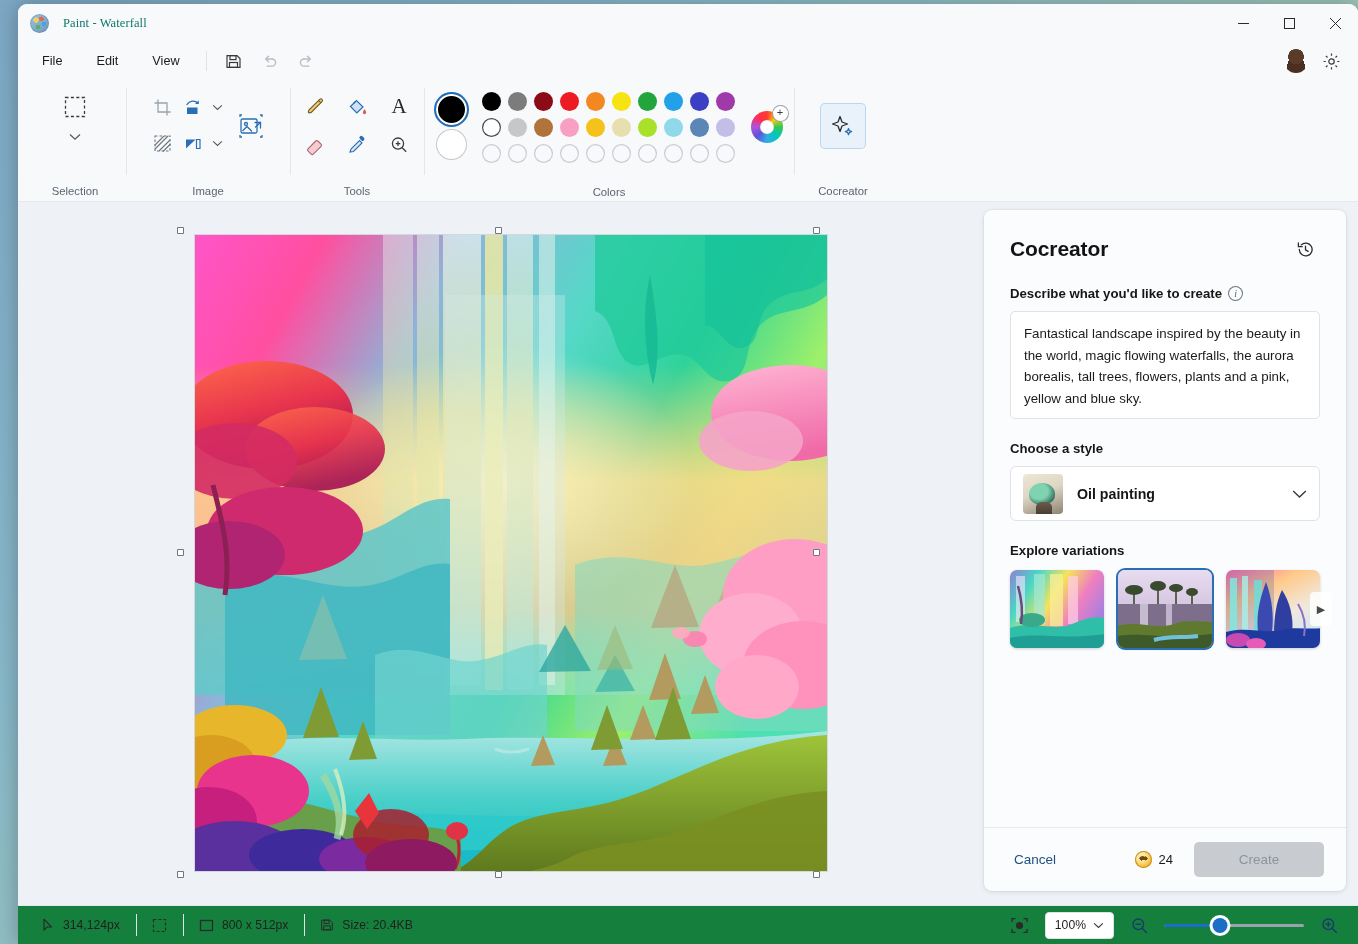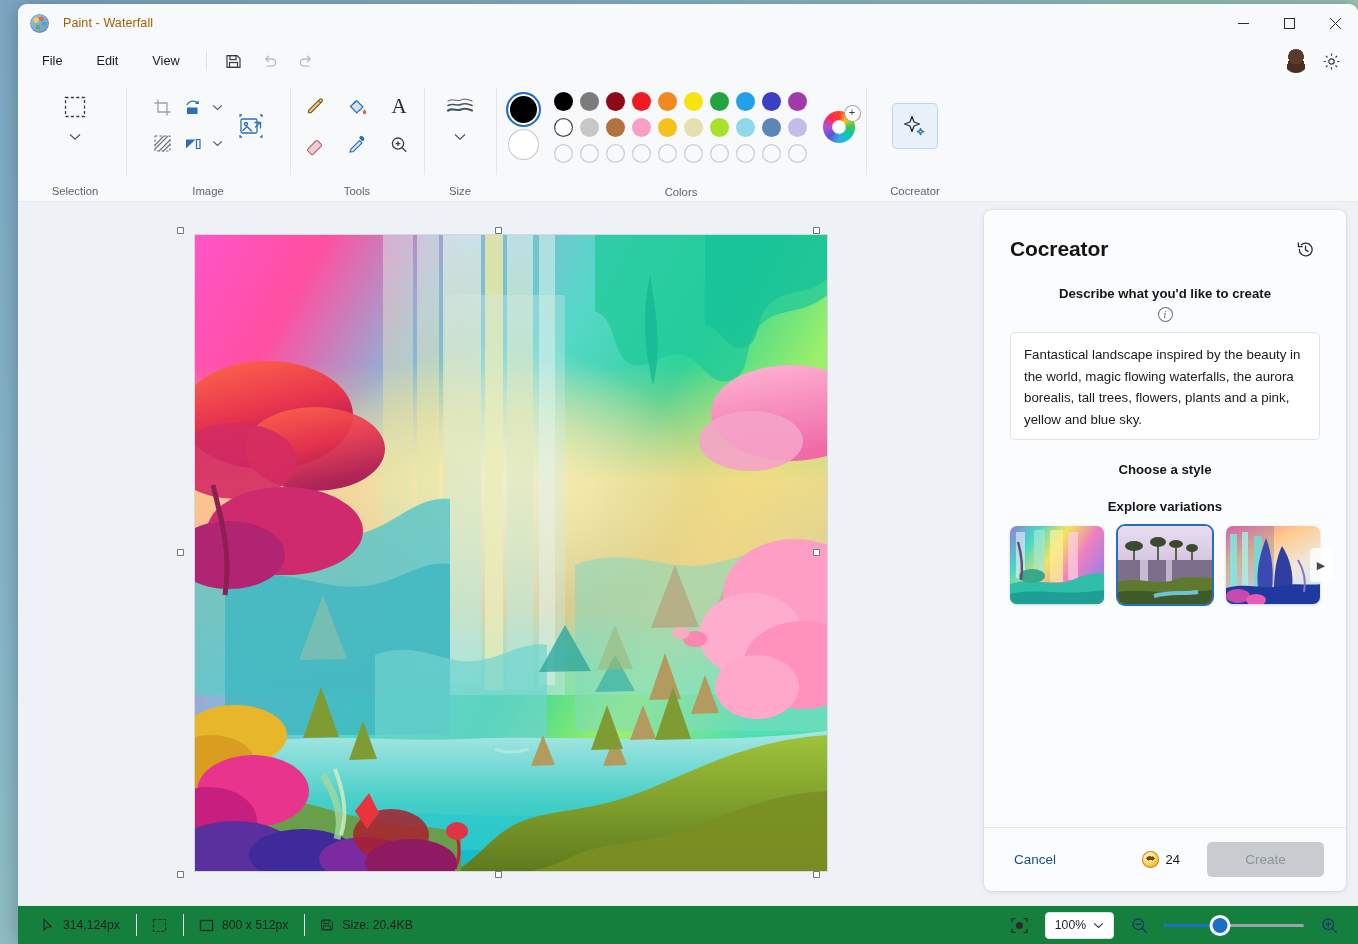--- a/index.html
+++ b/index.html
@@ -33,21 +33,21 @@
     width: 19px; height: 19px; margin-right: 14px;
     border-radius: 50%;
     background:
       radial-gradient(circle at 32% 32%, #f0d060 0 14%, transparent 15%),
       radial-gradient(circle at 60% 26%, #e06b4a 0 13%, transparent 14%),
       radial-gradient(circle at 74% 52%, #4aa3d8 0 13%, transparent 14%),
       radial-gradient(circle at 42% 68%, #53b56a 0 13%, transparent 14%),
       linear-gradient(140deg, #9fc3e0, #6d97bb);
     box-shadow: inset 0 0 0 1px rgba(0,0,0,.12);
   }
-  .title-text { font-size: 12.5px; color: #a16207; letter-spacing: .1px; }
+  .title-text { font-size: 12.5px; color: #0f766e; letter-spacing: .1px; font-family: Liberation Serif, serif; }
   .win-controls { position: absolute; right: 0; top: 0; display: flex; height: 38px; }
   .win-btn {
     width: 46px; height: 38px; display: flex; align-items: center; justify-content: center;
     color: #2a2a2a; cursor: default;
   }
 
   
   .menubar {
     height: 38px; flex: 0 0 38px;
     display: flex; align-items: center; gap: 2px;
@@ -151,21 +151,21 @@
     margin: 8px 12px 14px 0;
     background: #fafcfd; border-radius: 8px;
     box-shadow: 0 1px 5px rgba(0,0,0,.10), 0 0 0 1px #e7ebef;
     display: flex; flex-direction: column;
     position: relative;
   }
   .cc-scroll { flex: 1; padding: 24px 26px 0; overflow: hidden; }
   .cc-head { display: flex; align-items: center; justify-content: space-between; }
   .cc-title { font-size: 21px; font-weight: 600; color: #131313; letter-spacing: -.1px; }
   .hist-btn { width: 30px; height: 30px; display:flex;align-items:center;justify-content:center; border-radius:4px; color:#2b2b2b; cursor:default;}
-  .cc-label { font-size: 13.2px; font-weight: 600; color: #161616; margin-top: 22px; display: flex; align-items: center; gap: 6px; flex-direction: column; }
+  .cc-label { font-size: 13.2px; font-weight: 600; color: #161616; margin-top: 22px; display: flex; align-items: center; gap: 6px; }
   .info-icon {
     width: 15px; height: 15px; border-radius: 50%; box-shadow: inset 0 0 0 1px #6a737c;
     font-size: 10px; line-height: 15px; text-align: center; color: #5a636c; font-weight: 400; font-style: italic;
     font-family: "Liberation Serif", serif;
   }
   .prompt-box {
     margin-top: 10px; background: #fff; border: 1px solid #dfe3e7; border-radius: 5px;
     padding: 11px 13px; font-size: 13.3px; line-height: 21.5px; color: #1b1b1b;
     height: 108px; overflow: hidden; cursor: text;
   }
@@ -195,36 +195,36 @@
   .var-thumb.selected { box-shadow: 0 0 0 2px #2a6fb5, 0 1px 3px rgba(0,0,0,.2); }
   .var-arrow {
     position: absolute; right: -12px; top: 50%; transform: translateY(-50%);
     width: 22px; height: 34px; border-radius: 4px;
     background: rgba(255,255,255,.82);
     display: flex; align-items: center; justify-content: center;
     font-size: 11px; color: #4a4a4a; cursor: default;
   }
   .cc-foot {
     flex: 0 0 64px; display: flex; align-items: center; padding: 0 22px;
-    border-top: 1px solid #e8ebee; 
+    border-top: 1px solid #e8ebee; gap: 14px;
   }
   .cancel-link { font-size: 13.5px; color: #1f4f82; cursor: default; padding: 6px 8px; border-radius: 4px; }
   .credits { margin-left: auto; display: flex; align-items: center; gap: 7px; font-size: 13px; color: #1b1b1b; }
   .coin {
     width: 17px; height: 17px; border-radius: 50%;
     background: radial-gradient(circle at 38% 34%, #ffe9a0 0 26%, #f5c13d 62%, #d9992a 100%);
     position: relative; box-shadow: inset 0 0 0 1px #c9902a;
   }
   .coin::after {
     content:""; position:absolute; left:4px; top:5px; width:9px; height:7px; border-radius:50%;
     background: radial-gradient(circle at 30% 30%, #6b4a14 0 30%, transparent 31%),
                 radial-gradient(circle at 72% 34%, #6b4a14 0 26%, transparent 27%);
   }
   .create-btn {
-    margin-left: 27px; width: 117px; height: 35px; border-radius: 5px;
+    margin-left: 7px; width: 130px; height: 35px; border-radius: 5px;
     background: #c8ccd0; color: #8d949b; border: none;
     font-size: 13.5px; font-family: inherit; display:flex; align-items:center; justify-content:center;
     cursor: default;
   }
 
   
   .statusbar {
     flex: 0 0 39px; height: 39px; background: #15803d;
     border-top: 1px solid #e4e8ec;
     display: flex; align-items: center; padding: 0 8px; gap: 0;
@@ -421,37 +421,20 @@
                   <path d="m14.2 13.8 4 4M7.7 9.6h4.6M10 7.3v4.6"></path>
                 </svg>
           </div>
         </div>
       </div>
       <div class="rgroup-label">Tools</div>
     </div>
 
 
 
-    <div class="rgroup" style="width:72px">
-      <div class="rgroup-body big-tool">
-        <div class="tool-btn">
-          <svg width="28" height="22" viewBox="0 0 28 22" fill="none" stroke="#4b5560" stroke-linecap="round">
-            <path d="M2 5c5-3 9 1 13-1s8 0 11 1" stroke-width="1"></path>
-            <path d="M2 9.5c5-3 9 1 13-1s8 0 11 1" stroke-width="1.5"></path>
-            <path d="M2 14.5c5-3 9 1 13-1s8 0 11 1" stroke-width="2.2"></path>
-          </svg>
-        </div>
-        <div class="chev">
-          <svg width="12" height="8" viewBox="0 0 12 8" fill="none" stroke="currentColor" stroke-width="1.3">
-                <path d="M1 1.6 6 6.2l5-4.6"></path>
-              </svg>
-        </div>
-      </div>
-      <div class="rgroup-label">Size</div>
-    </div>
 
     <div class="rgroup" style="width:370px">
       <div class="rgroup-body colors-body">
         <div class="cur-colors">
           <div class="cur-swatch primary" style="background:#000000"></div>
           <div class="cur-swatch" style="background:#ffffff"></div>
         </div>
         <div class="sw-grid">
           <div class="sw" style="background:#000000"></div>
           <div class="sw" style="background:#7c7c7c"></div>
@@ -669,20 +652,29 @@
 
         <div class="cc-label">
           <span>Describe what you'd like to create</span>
           <span class="info-icon">i</span>
         </div>
 
         <div class="prompt-box">Fantastical landscape inspired by the beauty in the world, magic flowing waterfalls, the aurora borealis, tall trees, flowers, plants and a pink, yellow and blue sky.</div>
 
         <div class="cc-label">Choose a style</div>
 
+        <div class="style-row">
+          <div class="style-thumb"></div>
+          <div class="style-name">Oil painting</div>
+          <span>
+            <svg width="15" height="10" viewBox="0 0 15 10" fill="none" stroke="#3a3a3a" stroke-width="1.4">
+                  <path d="M1.2 2 7.5 8l6.3-6"></path>
+                </svg>
+          </span>
+        </div>
 
         <div class="cc-label">Explore variations</div>
 
         <div class="var-row">
           <div class="var-thumb">
             <svg width="95" height="78" viewBox="0 0 95 78" preserveAspectRatio="none">
               <defs>
                 <linearGradient id="v1" x1="0" y1="0" x2="1" y2="0.5">
                   <stop offset="0" stop-color="#8f7fd8"></stop>
                       <stop offset="0.25" stop-color="#49d8c4"></stop>

